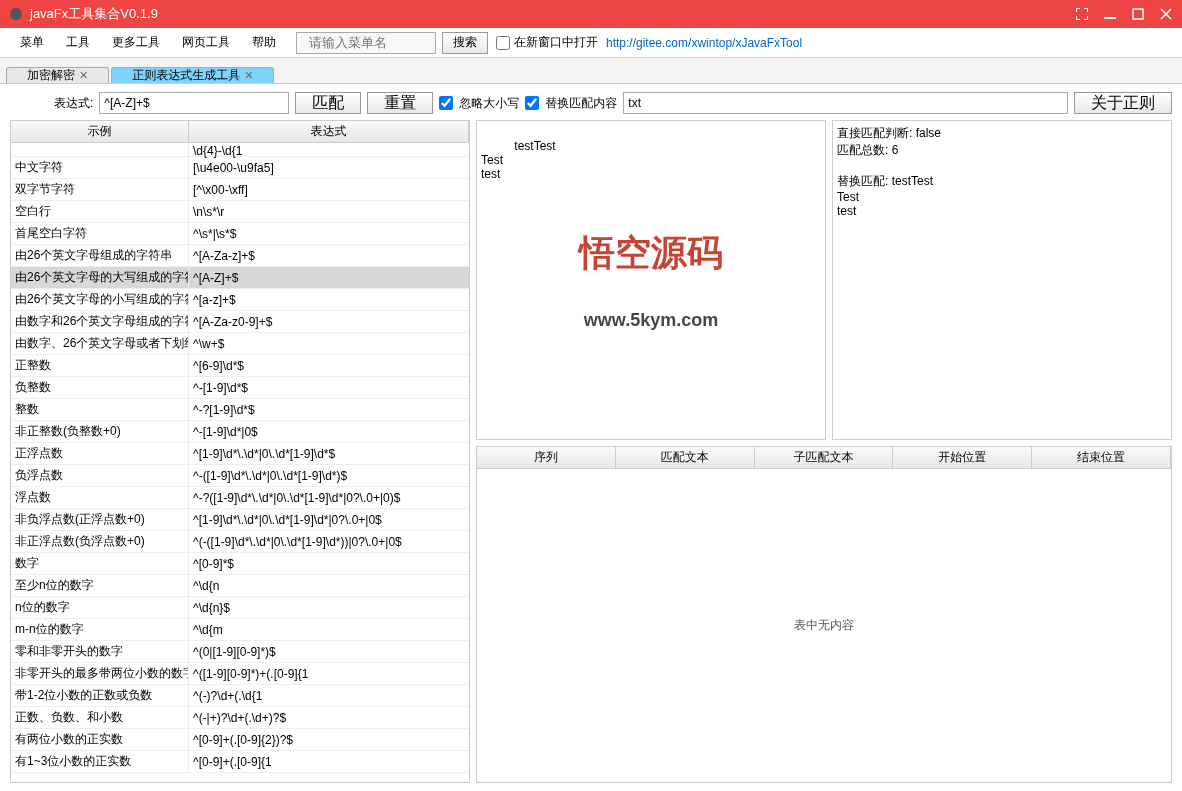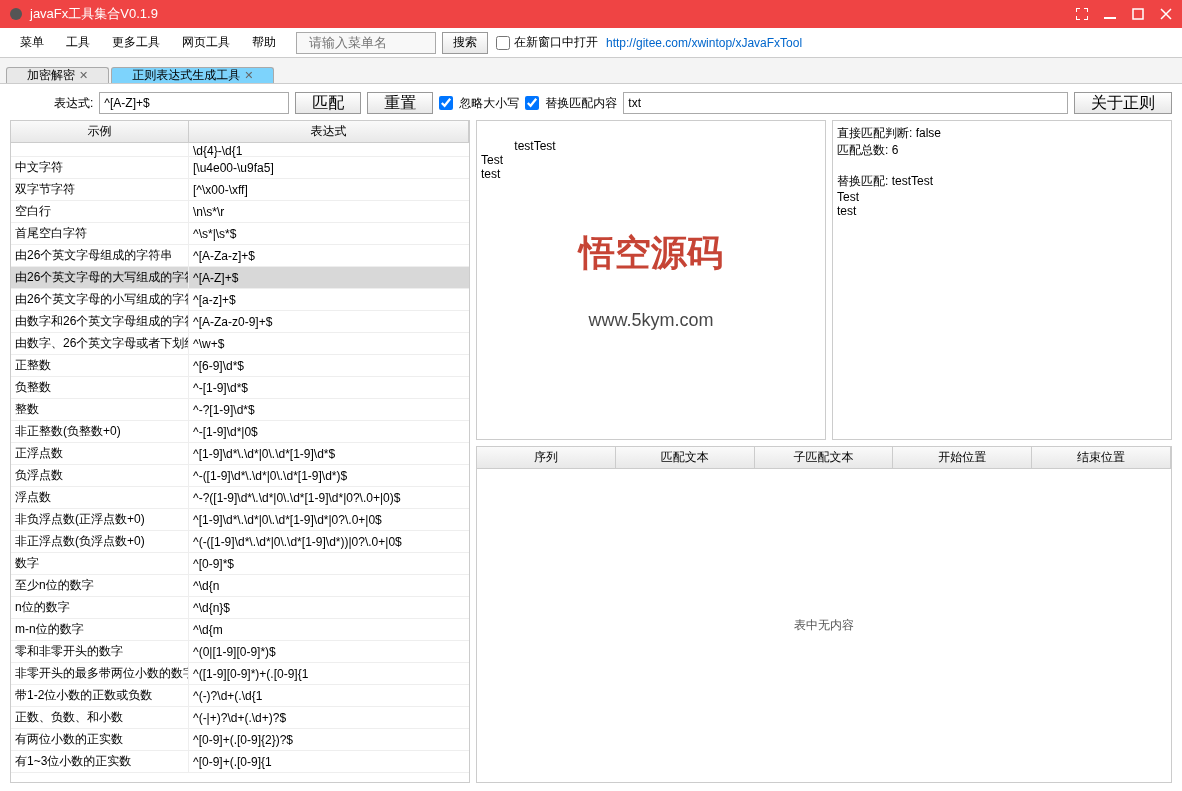--- a/index.html
+++ b/index.html
@@ -42,21 +42,21 @@
 .right-panel { flex: 1; display: flex; flex-direction: column; gap: 6px; min-width: 0; }
 .right-top { display: flex; gap: 6px; height: 320px; }
 .test-area { flex: 1; border: 1px solid #ccc; padding: 4px; font-size: 12px; white-space: pre-wrap; position: relative; }
 .result-area { width: 340px; border: 1px solid #ccc; padding: 4px; font-size: 12px; white-space: pre-wrap; }
 .right-bottom { flex: 1; border: 1px solid #ccc; display: flex; flex-direction: column; }
 .right-bottom .rb-header { display: flex; height: 22px; background: linear-gradient(#fafafa,#e8e8e8); border-bottom: 1px solid #ccc; }
 .right-bottom .rth { flex: 1; border-right: 1px solid #ccc; display: flex; align-items: center; justify-content: center; font-size: 12px; }
 .right-bottom .rb-body { flex: 1; display: flex; align-items: center; justify-content: center; color: #555; font-size: 12px; }
 .watermark { position: absolute; left: 50%; top: 50%; transform: translate(-50%,-50%); text-align: center; pointer-events: none; opacity: 0.9; }
 .watermark .wm1 { font-size: 36px; font-weight: bold; color: #c03020; font-family: "KaiTi", serif; }
-.watermark .wm2 { font-size: 18px; font-weight: normal; color: #333; margin-top: 4px; }
+.watermark .wm2 { font-size: 18px; font-weight: bold; color: #333; margin-top: 4px; }
 input[type=checkbox] { width: 14px; height: 14px; }
 ::-webkit-scrollbar { width: 16px; }
 ::-webkit-scrollbar-track { background: #f0f0f0; }
 ::-webkit-scrollbar-thumb { background: #c0c0c0; border: 1px solid #999; }
 </style>
 </head>
 <body>
 
 <div class="titlebar">
   <svg class="app-icon" viewBox="0 0 16 16">

